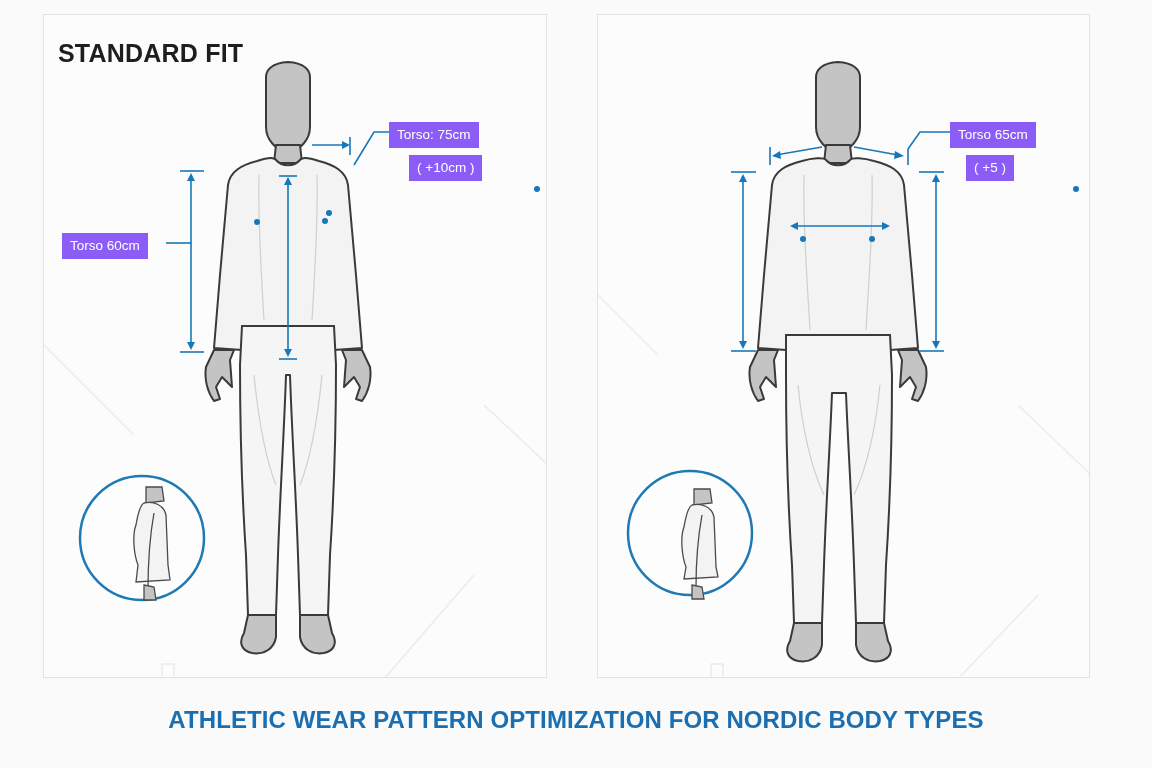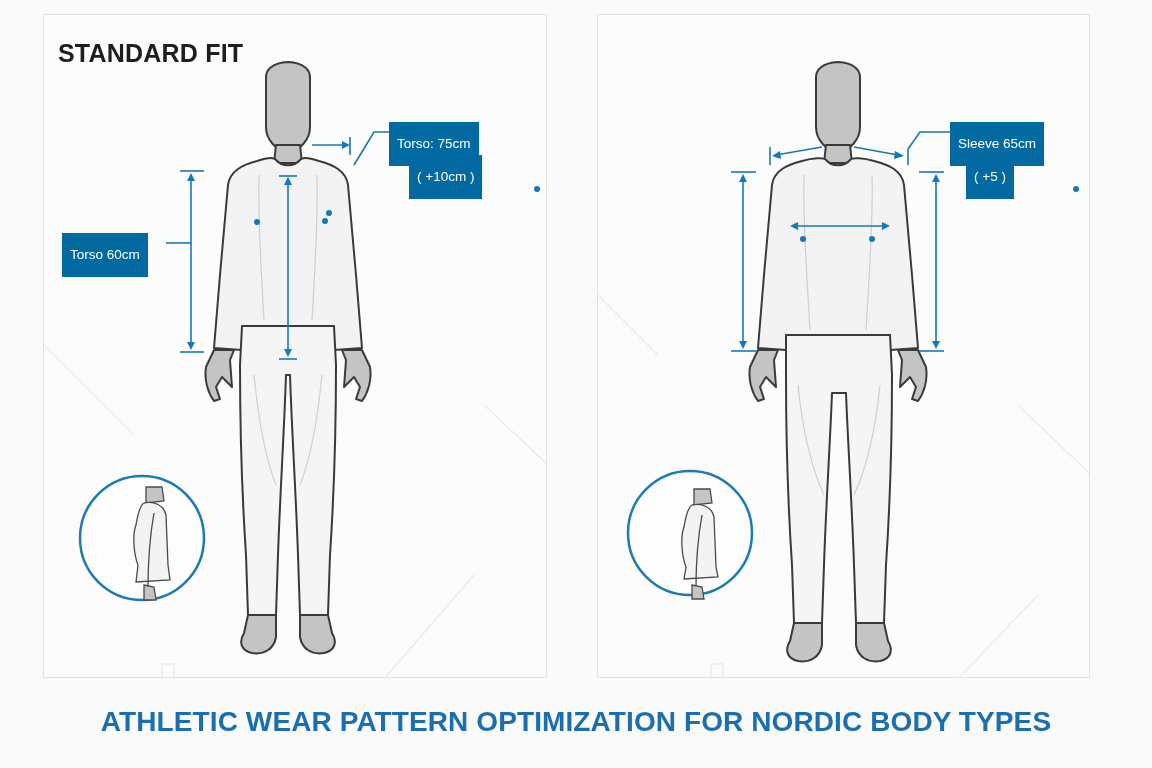--- a/index.html
+++ b/index.html
@@ -6,24 +6,24 @@
   body { width:1152px; height:768px; background:#fafafa; position:relative; overflow:hidden;
          font-family:"Liberation Sans", sans-serif; }
   .panel { position:absolute; top:14px; height:664px; background:#fcfcfc;
            border:1.5px solid #e2e2e2; box-sizing:border-box; overflow:hidden; }
   .panel.left { left:43px; width:504px; }
   .panel.right { left:597px; width:493px; }
   .panel-title { position:absolute; left:14px; top:24px; font-weight:700; font-size:25px;
                  line-height:29px; color:#1e1e1e; letter-spacing:0.2px; margin:0; white-space:pre-line; }
   .panel.right .panel-title { left:16px; top:24px; }
   svg.figure { position:absolute; left:0; top:0; }
-  .tag { position:absolute; background:#0369a1; color:#fff; font-size:13.5px; line-height:20px;
-         padding:12px 8px; white-space:nowrap; }
+  .tag { position:absolute; background:#8b5cf6; color:#fff; font-size:13.5px; line-height:20px;
+         padding:3px 8px; white-space:nowrap; }
   .caption { position:absolute; left:0; right:0; top:706px; text-align:center; font-weight:700;
-             font-size:28px; color:#1b6fb1; letter-spacing:0.1px; margin:0; }
+             font-size:24px; color:#1b6fb1; letter-spacing:0.1px; margin:0; }
 </style>
 </head>
 <body>
 
 <div class="panel left">
   <h2 class="panel-title">STANDARD FIT</h2>
 
   <svg class="figure" width="504" height="664" viewBox="0 0 504 664">
 
     <g stroke="#ececec" stroke-width="1.5" fill="none">
@@ -163,17 +163,17 @@
       <circle cx="92" cy="518" r="62" fill="#fdfdfd" stroke="#1f7ab3" stroke-width="2.5"></circle>
       <g stroke="#4a4a4a" stroke-width="1.3">
         <path d="M96 474 L112 474 L114 488 L96 490 Z" fill="#c4c4c4"></path>
         <path d="M94 490 C104 488 114 492 116 502 L118 552 L120 562 L86 564 L88 552 C84 542 82 522 86 512 C88 500 90 492 94 490 Z" fill="#f3f3f3"></path>
         <path d="M104 500 C100 522 98 547 98 572" fill="none"></path>
         <path d="M94 570 L104 572 L106 584 L94 584 Z" fill="#c4c4c4"></path>
       </g>
     </g>
   </svg>
 
-  <div class="tag" style="left:352px; top:107px;">Sleeve 65cm</div>
+  <div class="tag" style="left:352px; top:107px;">Torso 65cm</div>
   <div class="tag" style="left:368px; top:140px;">( +5 )</div>
 </div>
 
 <h1 class="caption">ATHLETIC WEAR PATTERN OPTIMIZATION FOR NORDIC BODY TYPES</h1>
 
 </body></html>

